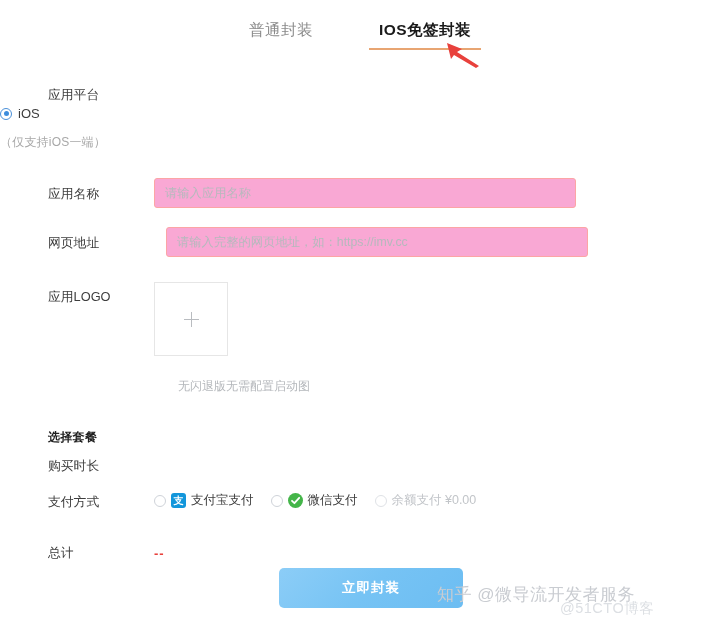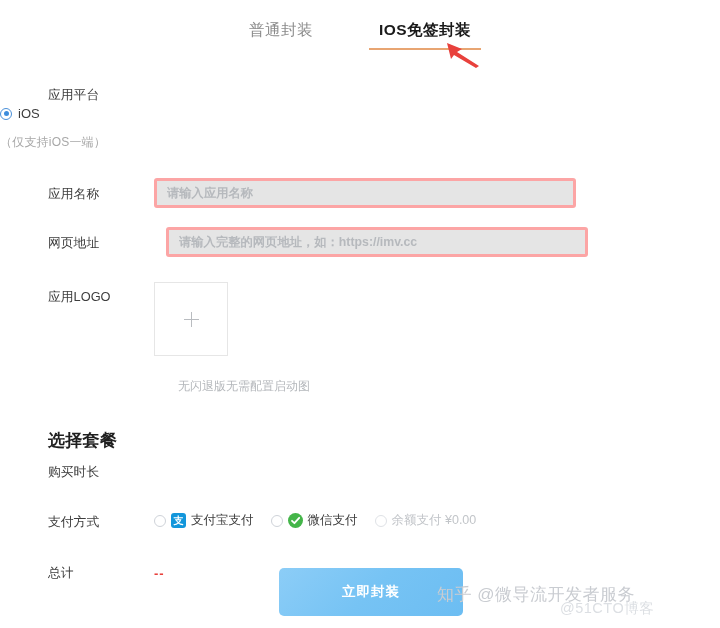--- a/index.html
+++ b/index.html
@@ -135,29 +135,28 @@
     font-size: 12px;
     color: #a8a8a8;
     letter-spacing: 0.2px;
   }
 
   
   .text-input {
     width: 422px;
     height: 30px;
     box-sizing: border-box;
-    border: 3px solid #fca5a5;
+    border: 1px solid #fca5a5;
     border-radius: 3px;
-    background: #e5e5e5;
+    background: #f9a8d4;
     font-family: "Liberation Sans", "DejaVu Sans", sans-serif;
     font-size: 12.3px;
     color: #333;
     padding: 0 10px;
     outline: none;
-    font-weight: bold;
   }
   .text-input::placeholder {
     color: #b6b9bd;
   }
 
   
   .upload-box {
     width: 74px;
     height: 74px;
     border: 1px solid #e6e6e6;
@@ -187,21 +186,21 @@
   .upload-note {
     margin-top: 22px;
     font-size: 12px;
     color: #b4b7bb;
     margin-left: 24px;
   }
 
   
   .section-title {
     padding-left: 48px;
-    font-size: 17px;
+    font-size: 12px;
     font-weight: 700;
     color: #1f1f1f;
     letter-spacing: 0.3px;
   }
 
   
   .pay-opt {
     display: inline-flex;
     align-items: center;
     gap: 5px;
@@ -251,21 +250,21 @@
     top: 568px;
     left: 0;
     width: 720px;
     display: flex;
     justify-content: center;
     padding-left: 22px;
     box-sizing: border-box;
   }
   .submit-btn {
     width: 184px;
-    height: 48px;
+    height: 40px;
     border: none;
     border-radius: 5px;
     background: linear-gradient(135deg, #8ccdf7 0%, #76c3f4 50%, #6cbdf2 100%);
     color: #ffffff;
     font-family: "Liberation Sans", "DejaVu Sans", sans-serif;
     font-size: 13.5px;
     font-weight: 700;
     letter-spacing: 1px;
     cursor: pointer;
   }
@@ -343,21 +342,21 @@
     <div class="field">
       <div class="upload-box">
         <span class="plus-icon"></span>
       </div>
       <div class="upload-note">无闪退版无需配置启动图</div>
     </div>
   </div>
 
   <div class="section-title" style="margin-bottom:11px;">选择套餐</div>
 
-  <div class="row" style="margin-bottom:30px;">
+  <div class="row" style="margin-bottom:16px;">
     <div class="label">购买时长</div>
   </div>
 
   <div class="row" style="margin-bottom:33px;">
     <div class="label" style="padding-top:2px;">支付方式</div>
     <div class="field">
       <label class="pay-opt">
         <span class="radio-dot"></span>
         <span class="alipay-icon">支</span>
         <span>支付宝支付</span>

